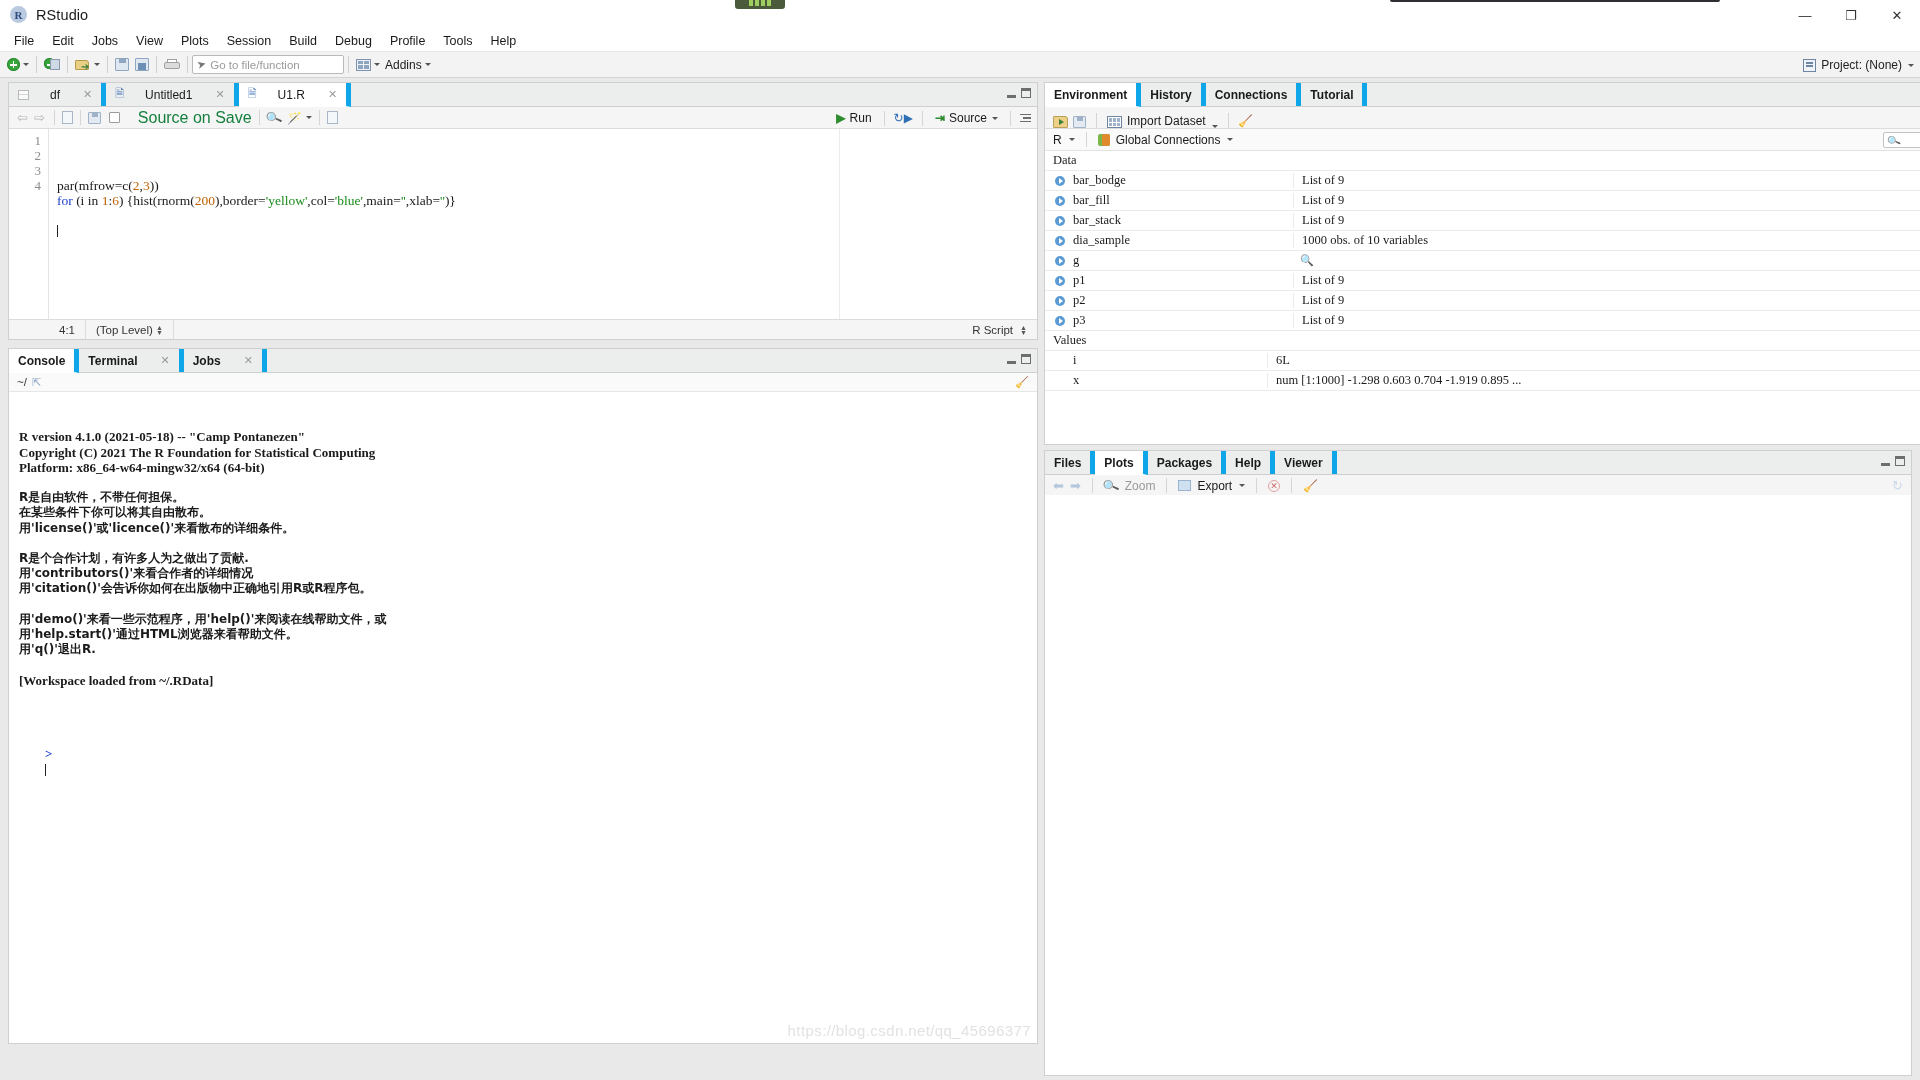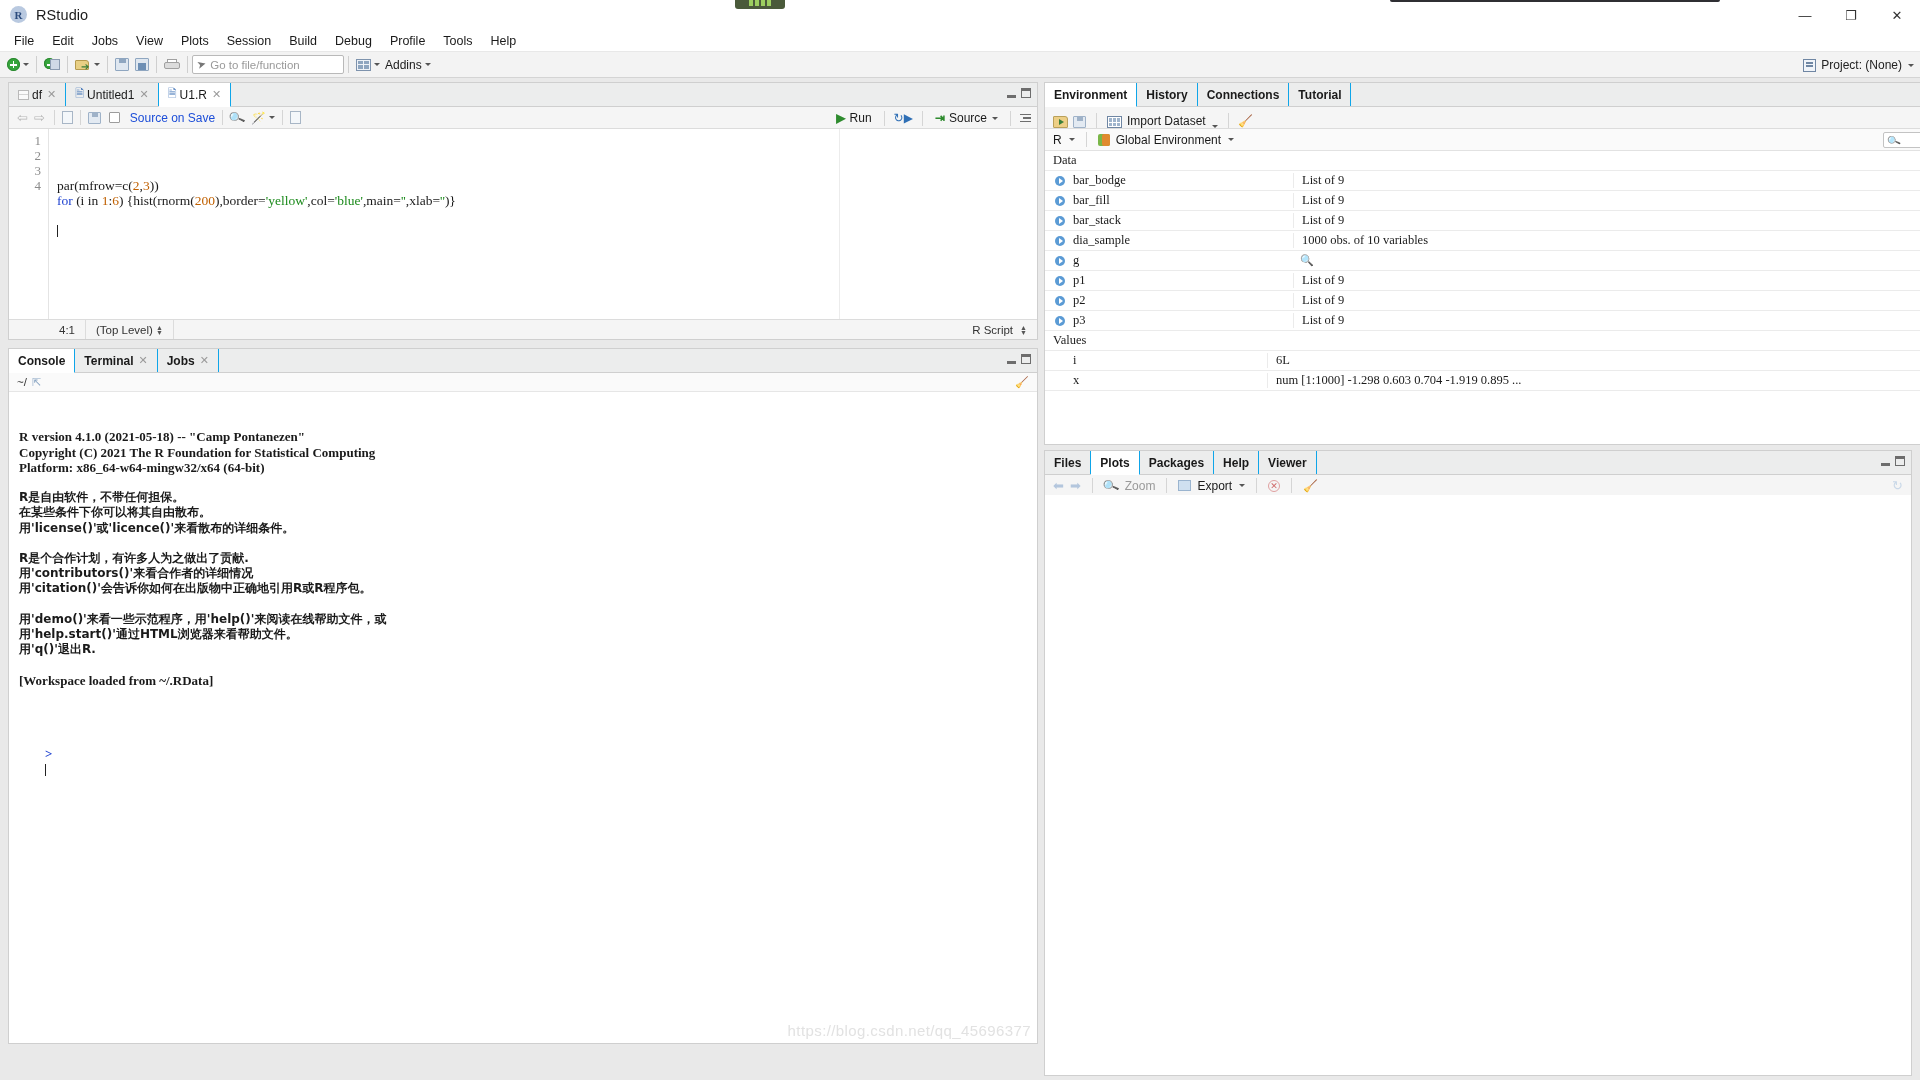--- a/index.html
+++ b/index.html
@@ -171,23 +171,23 @@
   .pane {
     position: absolute; background: #fff;
     border: 1px solid #cfcfcf;
   }
   .pane-tabs {
     height: 24px; background: #eceded;
     border-bottom: 1px solid #cfcfcf;
     display: flex; align-items: stretch; position: relative;
   }
   .ptab {
-    display: flex; align-items: center; gap: 3px;
+    display: flex; align-items: center; gap: 21px;
     padding: 0 9px; font-size: 12px; color: #1a1a1a;
-    border-right: 1px solid #0ea5e9;
+    border-right: 5px solid #0ea5e9;
     background: #eceded;
   }
   .ptab.active { background: #ffffff; border-bottom: 1px solid #ffffff; margin-bottom: -1px; font-weight: normal; }
   .ptab .x { color: #9a9a9a; font-size: 11px; margin-left: 2px; }
   .pane-min-max {
     position: absolute; right: 6px; top: 5px;
     display: flex; align-items: center; gap: 5px;
   }
   .mm-min { width: 9px; height: 3px; background: #6d6d6d; margin-top: 7px; }
   .mm-max { width: 10px; height: 10px; border: 1.5px solid #6d6d6d; border-top-width: 3px; }
@@ -199,21 +199,21 @@
     display: flex; align-items: center; padding-left: 6px; position: relative; gap: 2px;
   }
   .nav-arrow { color: #b6b6b6; font-size: 13px; padding: 0 2px; }
   .src-sep { width: 1px; height: 15px; background: #d5d5d5; margin: 0 5px; }
   .icon-srcsave {
     width: 13px; height: 12px; background: #e3eaf2; border: 1.3px solid #9fb2c8;
     position: relative; border-radius: 1px;
   }
   .icon-srcsave::after { content:""; position:absolute; left:3px; top:0; width:6px; height:4px; background:#9fb2c8; }
   .chk { width: 11px; height: 11px; border: 1.3px solid #9c9c9c; background: #fff; border-radius: 1px; }
-  .sos-label { font-size: 12px; color: #1d4ed8; margin-left: 8px; }
+  .sos-label { font-size: 16px; color: #15803d; margin-left: 16px; }
   .icon-mag { color: #5c5c5c; font-size: 12px; transform: rotate(-20deg); }
   .icon-wand { font-size: 12px; }
   .icon-compile {
     width: 11px; height: 13px; border: 1.3px solid #a8b6c6; background: #f4f7fa;
   }
   .src-right { position: absolute; right: 6px; top: 0; height: 22px; display: flex; align-items: center; gap: 4px; }
   .run-btn, .source-btn {
     display: flex; align-items: center; gap: 4px; font-size: 12px; color: #1a1a1a;
     padding: 0 3px;
   }
@@ -615,21 +615,21 @@
         <span style="color:#9fc0dd;font-size:13px">↻</span>
         <span class="caret-dn"></span>
       </div>
     </div>
 
     <div class="env-scope">
       <span>R</span>
       <span class="caret-dn"></span>
       <span class="src-sep"></span>
       <span class="globe"></span>
-      <span>Global Environment</span>
+      <span>Global Connections</span>
       <span class="caret-dn"></span>
       <div class="env-search">
         <span class="m">🔍</span>
       </div>
     </div>
 
     <div class="env-list" id="env-list">
         <div class="env-group">Data</div>
         <div class="env-row">
           <span class="exp"></span>

